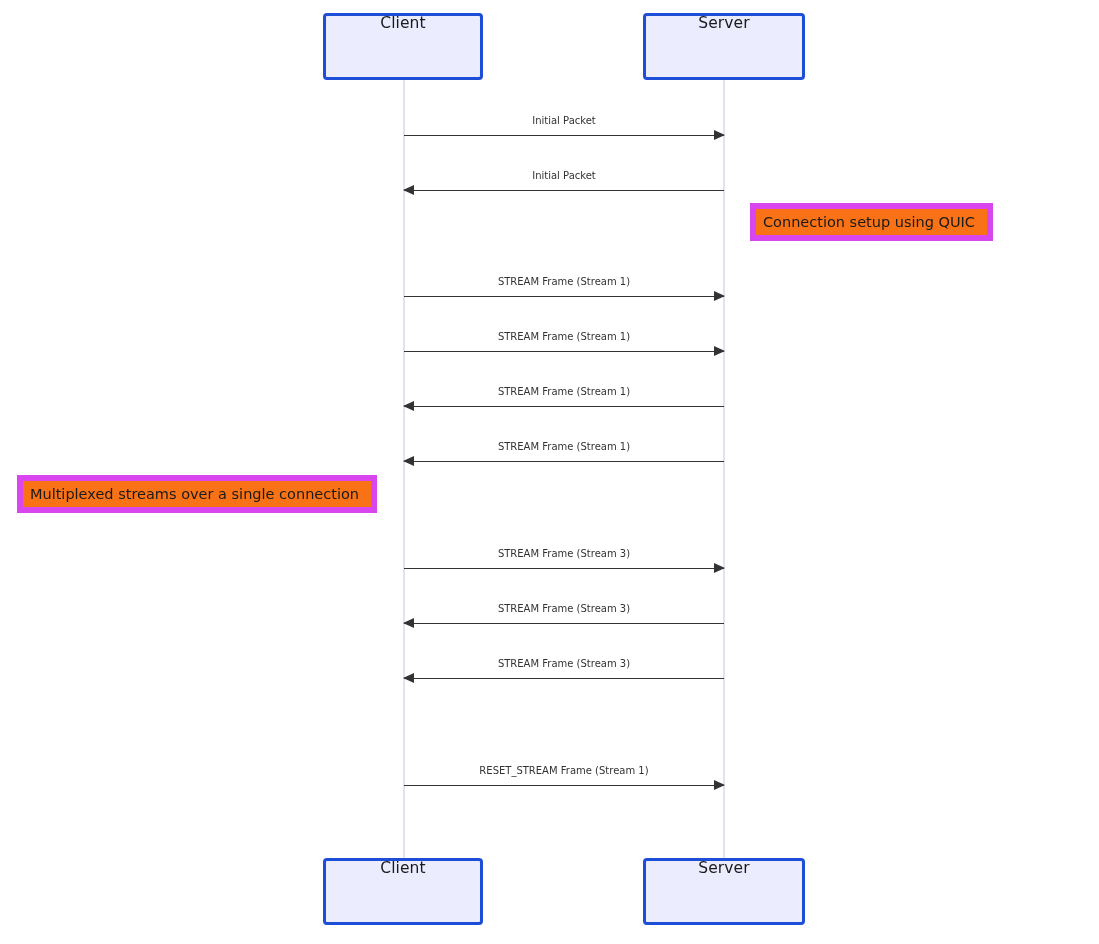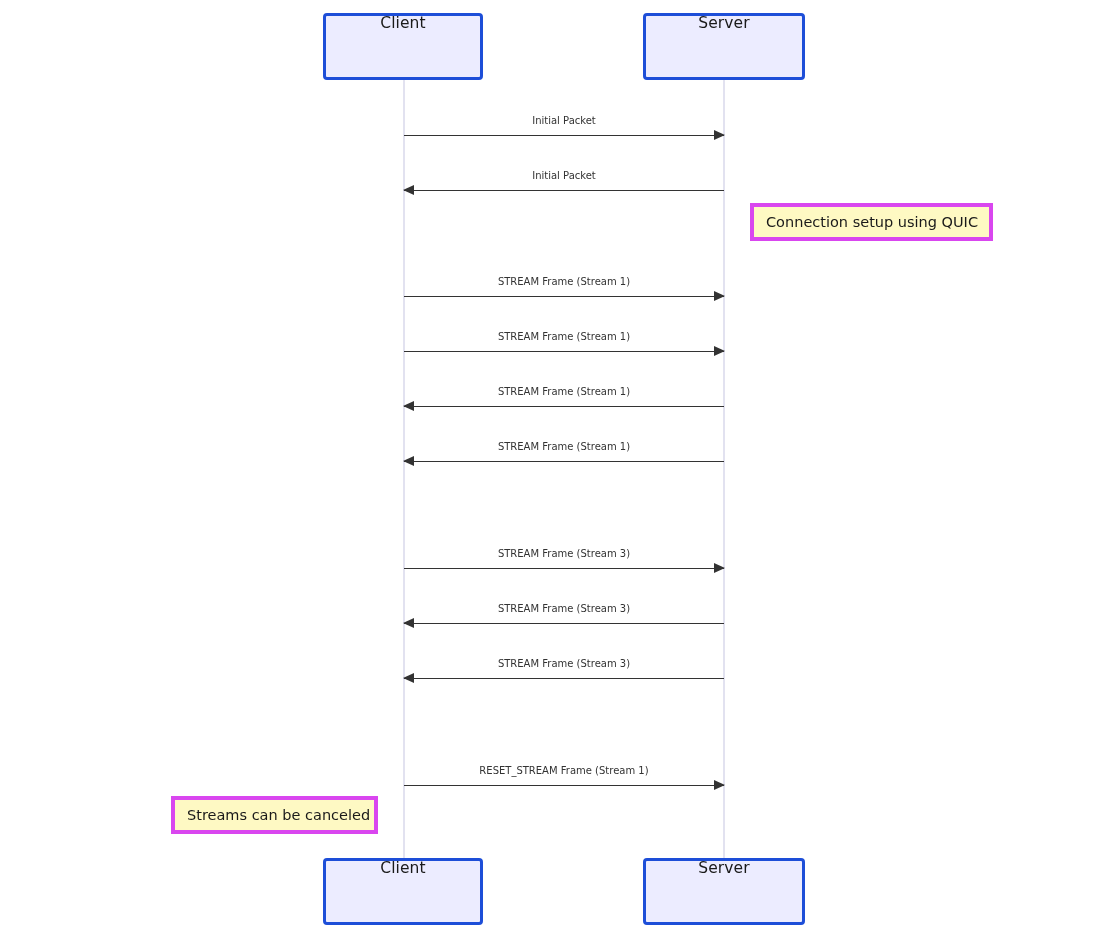--- a/index.html
+++ b/index.html
@@ -81,25 +81,25 @@
     color: #333333;
     font-family: "DejaVu Sans", sans-serif;
     white-space: nowrap;
     line-height: 1;
   }
 
   
   .note-box {
     position: absolute;
     box-sizing: border-box;
-    background: #fef9c3;
-    border: 4px solid #d946ef;
+    background: #f97316;
+    border: 6px solid #d946ef;
     display: flex;
     align-items: center;
-    justify-content: flex-start;
+    justify-content: flex-end;
     padding: 0 12px;
   }
   .note-text {
     font-size: 14.5px;
     color: #1a1a1a;
     font-family: "DejaVu Sans", sans-serif;
     white-space: nowrap;
     line-height: 1;
   }
 </style>
@@ -168,16 +168,16 @@
       <div class="msg-label">STREAM Frame (Stream 3)</div>
     </div>
     <div class="message" style="left: 404px; top: 785px; width: 320px;">
       <div class="msg-line" style="width: 320px;"></div>
       <div class="msg-head right"></div>
       <div class="msg-label">RESET_STREAM Frame (Stream 1)</div>
     </div>
     <div class="note-box" style="left: 750px; top: 203px; width: 243px; height: 38px;">
       <span class="note-text">Connection setup using QUIC</span>
     </div>
-    <div class="note-box" style="left: 171px; top: 796px; width: 207px; height: 38px;">
-      <span class="note-text">Streams can be canceled</span>
+    <div class="note-box" style="left: 17px; top: 475px; width: 360px; height: 38px;">
+      <span class="note-text">Multiplexed streams over a single connection</span>
     </div>
   </div>
 
 </body></html>

